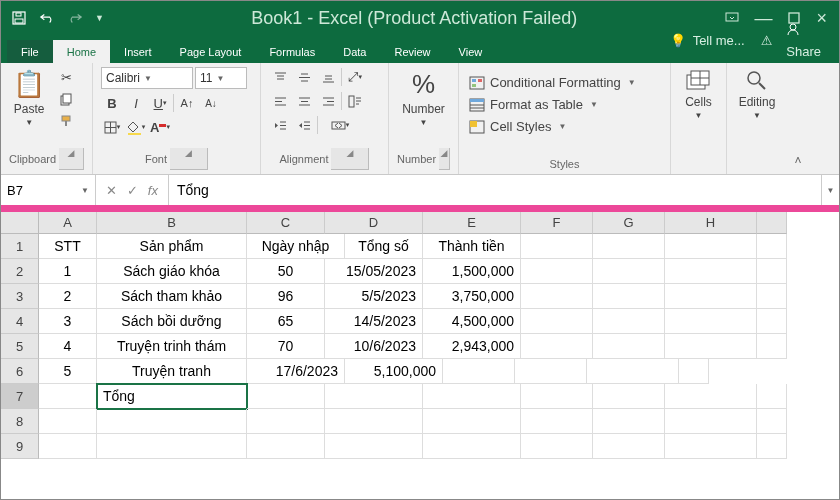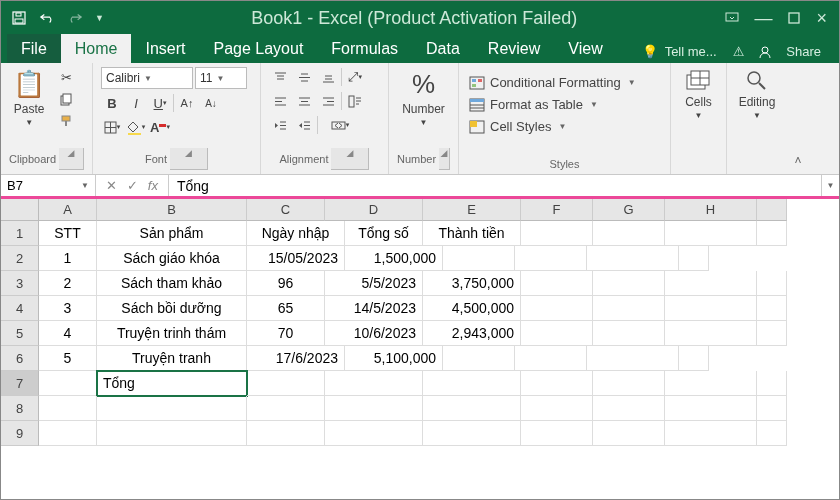--- a/index.html
+++ b/index.html
@@ -8,44 +8,44 @@
 
 .titlebar { background: #0d6b3f; height: 34px; display: flex; align-items: center; color: #fff; font-size: 12px; }
 .tb-left { display: flex; align-items: center; gap: 12px; padding-left: 10px; }
 .tb-icon { width: 16px; height: 16px; display: flex; align-items: center; justify-content: center; }
 .tb-title { flex: 1; text-align: center; color: #cde8d8; font-size: 18px; }
 .tb-right { display: flex; align-items: center; gap: 14px; padding-right: 12px; }
 .tb-close { font-size: 18px; }
 
 
 .tabs { background: #0d6b3f; height: 28px; display: flex; align-items: flex-end; padding-left: 6px; gap: 0; }
-.tab { padding: 6px 14px 5px; color: #fff; font-size: 16px; cursor: pointer; margin-top: 40px; }
+.tab { padding: 6px 14px 5px; color: #fff; font-size: 11px; cursor: pointer; margin-top: 40px; }
 .tab.file { background: #155d3e; }
 .tab.active { background: #f1f1f1; color: #1a7346; }
 .tab-right { margin-left: auto; display: flex; align-items: center; gap: 6px; padding-right: 10px; color: #d6eee1; font-size: 13px; }
-.share { display: flex; align-items: center; gap: 14px; padding: 4px 8px; }
+.share { display: flex; align-items: flex-start; gap: 8px; padding: 4px 8px; flex-direction: column; }
 
 
 .ribbon { background: #f1f1f1; border-bottom: 1px solid #c9c9c9; height: 112px; display: flex; }
 .rgroup { border-right: 1px solid #d8d8d8; padding: 4px 8px 0; display: flex; flex-direction: column; }
 .rgroup-body { flex: 1; display: flex; align-items: flex-start; gap: 6px; }
 .rgroup-label { text-align: center; font-size: 11px; color: #666; padding: 2px 0 4px; display:flex; justify-content:center; align-items:center; gap:3px;}
 .rgroup-label .corner { font-size: 9px; color: #888; }
 .vbtn { display: flex; flex-direction: column; align-items: center; gap: 2px; padding: 2px 4px; font-size: 12px; color: #444; cursor: pointer; }
 .vbtn .big { font-size: 26px; }
 .mini { width: 22px; height: 20px; display:flex; align-items:center; justify-content:center; font-size:13px; color:#444; cursor:pointer; border:1px solid transparent; }
 .col { display:flex; flex-direction:column; gap:2px; }
 .row { display:flex; gap:2px; align-items:center; }
 .combo { height:22px; background:#fff; border:1px solid #bbb; display:flex; align-items:center; padding:0 4px; font-size:12px; color:#333; gap:4px; }
 .combo .dd { font-size:8px; color:#666; }
 .styles-item { display:flex; align-items:center; gap:5px; font-size:13px; color:#444; padding:2px 2px; cursor:pointer; }
 .styles-item .dd { font-size:8px; color:#666; margin-left:2px;}
 
 
-.fbar { height: 24px; border-bottom:3px solid #ec4899; display:flex; align-items:stretch; background:#fff;text-align:center; }
+.fbar { height: 37px; border-bottom:7px solid #ec4899; display:flex; align-items:stretch; background:#fff;text-align:center; }
 .namebox { width:95px; border-right:1px solid #ccc; display:flex; align-items:center; padding:0 6px; font-size:13px; }
 .namebox .dd { font-size:8px; color:#666; margin-left:auto; }
 .fx-btns { display:flex; align-items:center; gap:10px; padding:0 10px; border-right:1px solid #ccc; color:#888; font-size:13px;}
 .fx-input { flex:1; display:flex; align-items:center; padding:0 8px; font-size:14px; }
 .fbar-dd { width:18px; border-left:1px solid #ccc; display:flex; align-items:center; justify-content:center; font-size:8px; color:#666;}
 
 
 .grid { display:flex; height: calc(500px - 34px - 28px - 112px - 28px - 2px); }
 .colheads { display:flex; }
 .corner { width:38px; height:22px; background:#e6e6e6; border-right:1px solid #bbb; border-bottom:1px solid #bbb; }
@@ -451,20 +451,21 @@
         <div class="cell w-c c">Tổng số</div>
         <div class="cell w-e c">Thành tiền</div>
         <div class="cell w-f"></div>
           <div class="cell w-g"></div>
           <div class="cell w-h"></div>
           <div class="cell w-i"></div>
       </div>
       <div class="crow">
           <div class="cell w-a c">1</div>
           <div class="cell w-b c">Sách giáo khóa</div>
+          <div class="cell w-c c">50</div>
           <div class="cell w-d r">15/05/2023</div>
           <div class="cell w-e r">1,500,000</div>
           <div class="cell w-f"></div>
           <div class="cell w-g"></div>
           <div class="cell w-h"></div>
           <div class="cell w-i"></div>
         </div>
       <div class="crow">
           <div class="cell w-a c">2</div>
           <div class="cell w-b c">Sách tham khảo</div>

